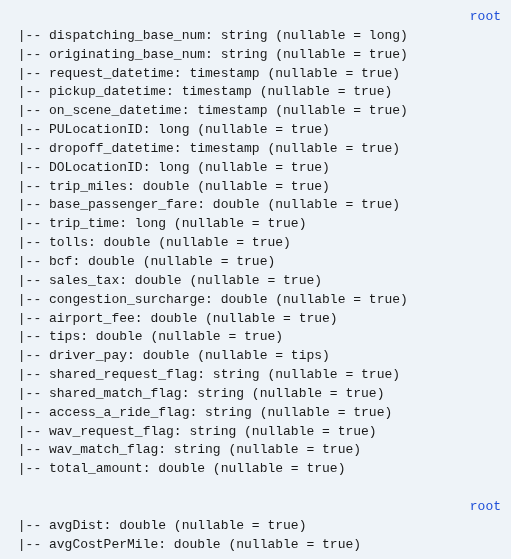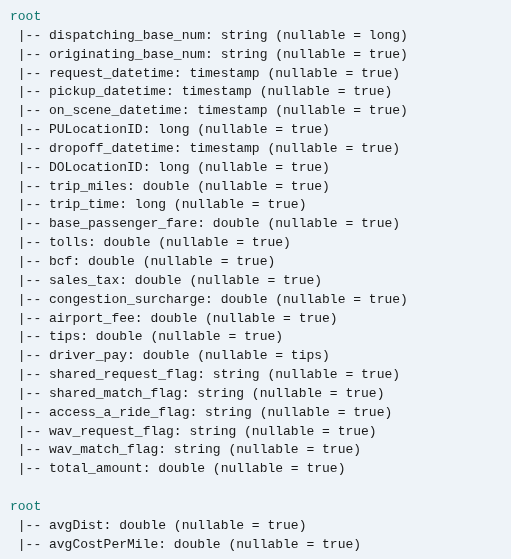--- a/index.html
+++ b/index.html
@@ -8,21 +8,22 @@
       background: #eef3f8;
       font-family: Consolas, Monaco, 'Courier New', monospace;
       font-size: 13px;
       line-height: 1.45;
       color: #1a1a1a;
       width: 511px;
       box-sizing: border-box;
       padding: 8px 10px;
     }
     .root-label {
-      color: #0f766e;
+      color: #1d4ed8;
+      text-align: right;
     }
     .field-line {
       white-space: pre;
     }
     .tree-prefix {
       color: #1a1a1a;
     }
     .blank-line {
       height: 1.45em;
     }
@@ -35,22 +36,22 @@
   <div class="root-label">root</div>
   <div class="field-line"><span class="tree-prefix"> |-- </span><span>dispatching_base_num: string (nullable = long)</span></div>
   <div class="field-line"><span class="tree-prefix"> |-- </span><span>originating_base_num: string (nullable = true)</span></div>
   <div class="field-line"><span class="tree-prefix"> |-- </span><span>request_datetime: timestamp (nullable = true)</span></div>
   <div class="field-line"><span class="tree-prefix"> |-- </span><span>pickup_datetime: timestamp (nullable = true)</span></div>
   <div class="field-line"><span class="tree-prefix"> |-- </span><span>on_scene_datetime: timestamp (nullable = true)</span></div>
   <div class="field-line"><span class="tree-prefix"> |-- </span><span>PULocationID: long (nullable = true)</span></div>
   <div class="field-line"><span class="tree-prefix"> |-- </span><span>dropoff_datetime: timestamp (nullable = true)</span></div>
   <div class="field-line"><span class="tree-prefix"> |-- </span><span>DOLocationID: long (nullable = true)</span></div>
   <div class="field-line"><span class="tree-prefix"> |-- </span><span>trip_miles: double (nullable = true)</span></div>
+  <div class="field-line"><span class="tree-prefix"> |-- </span><span>base_passenger_fare: double (nullable = true)</span></div>
   <div class="field-line"><span class="tree-prefix"> |-- </span><span>trip_time: long (nullable = true)</span></div>
-  <div class="field-line"><span class="tree-prefix"> |-- </span><span>base_passenger_fare: double (nullable = true)</span></div>
   <div class="field-line"><span class="tree-prefix"> |-- </span><span>tolls: double (nullable = true)</span></div>
   <div class="field-line"><span class="tree-prefix"> |-- </span><span>bcf: double (nullable = true)</span></div>
   <div class="field-line"><span class="tree-prefix"> |-- </span><span>sales_tax: double (nullable = true)</span></div>
   <div class="field-line"><span class="tree-prefix"> |-- </span><span>congestion_surcharge: double (nullable = true)</span></div>
   <div class="field-line"><span class="tree-prefix"> |-- </span><span>airport_fee: double (nullable = true)</span></div>
   <div class="field-line"><span class="tree-prefix"> |-- </span><span>tips: double (nullable = true)</span></div>
   <div class="field-line"><span class="tree-prefix"> |-- </span><span>driver_pay: double (nullable = tips)</span></div>
   <div class="field-line"><span class="tree-prefix"> |-- </span><span>shared_request_flag: string (nullable = true)</span></div>
   <div class="field-line"><span class="tree-prefix"> |-- </span><span>shared_match_flag: string (nullable = true)</span></div>
   <div class="field-line"><span class="tree-prefix"> |-- </span><span>access_a_ride_flag: string (nullable = true)</span></div>

